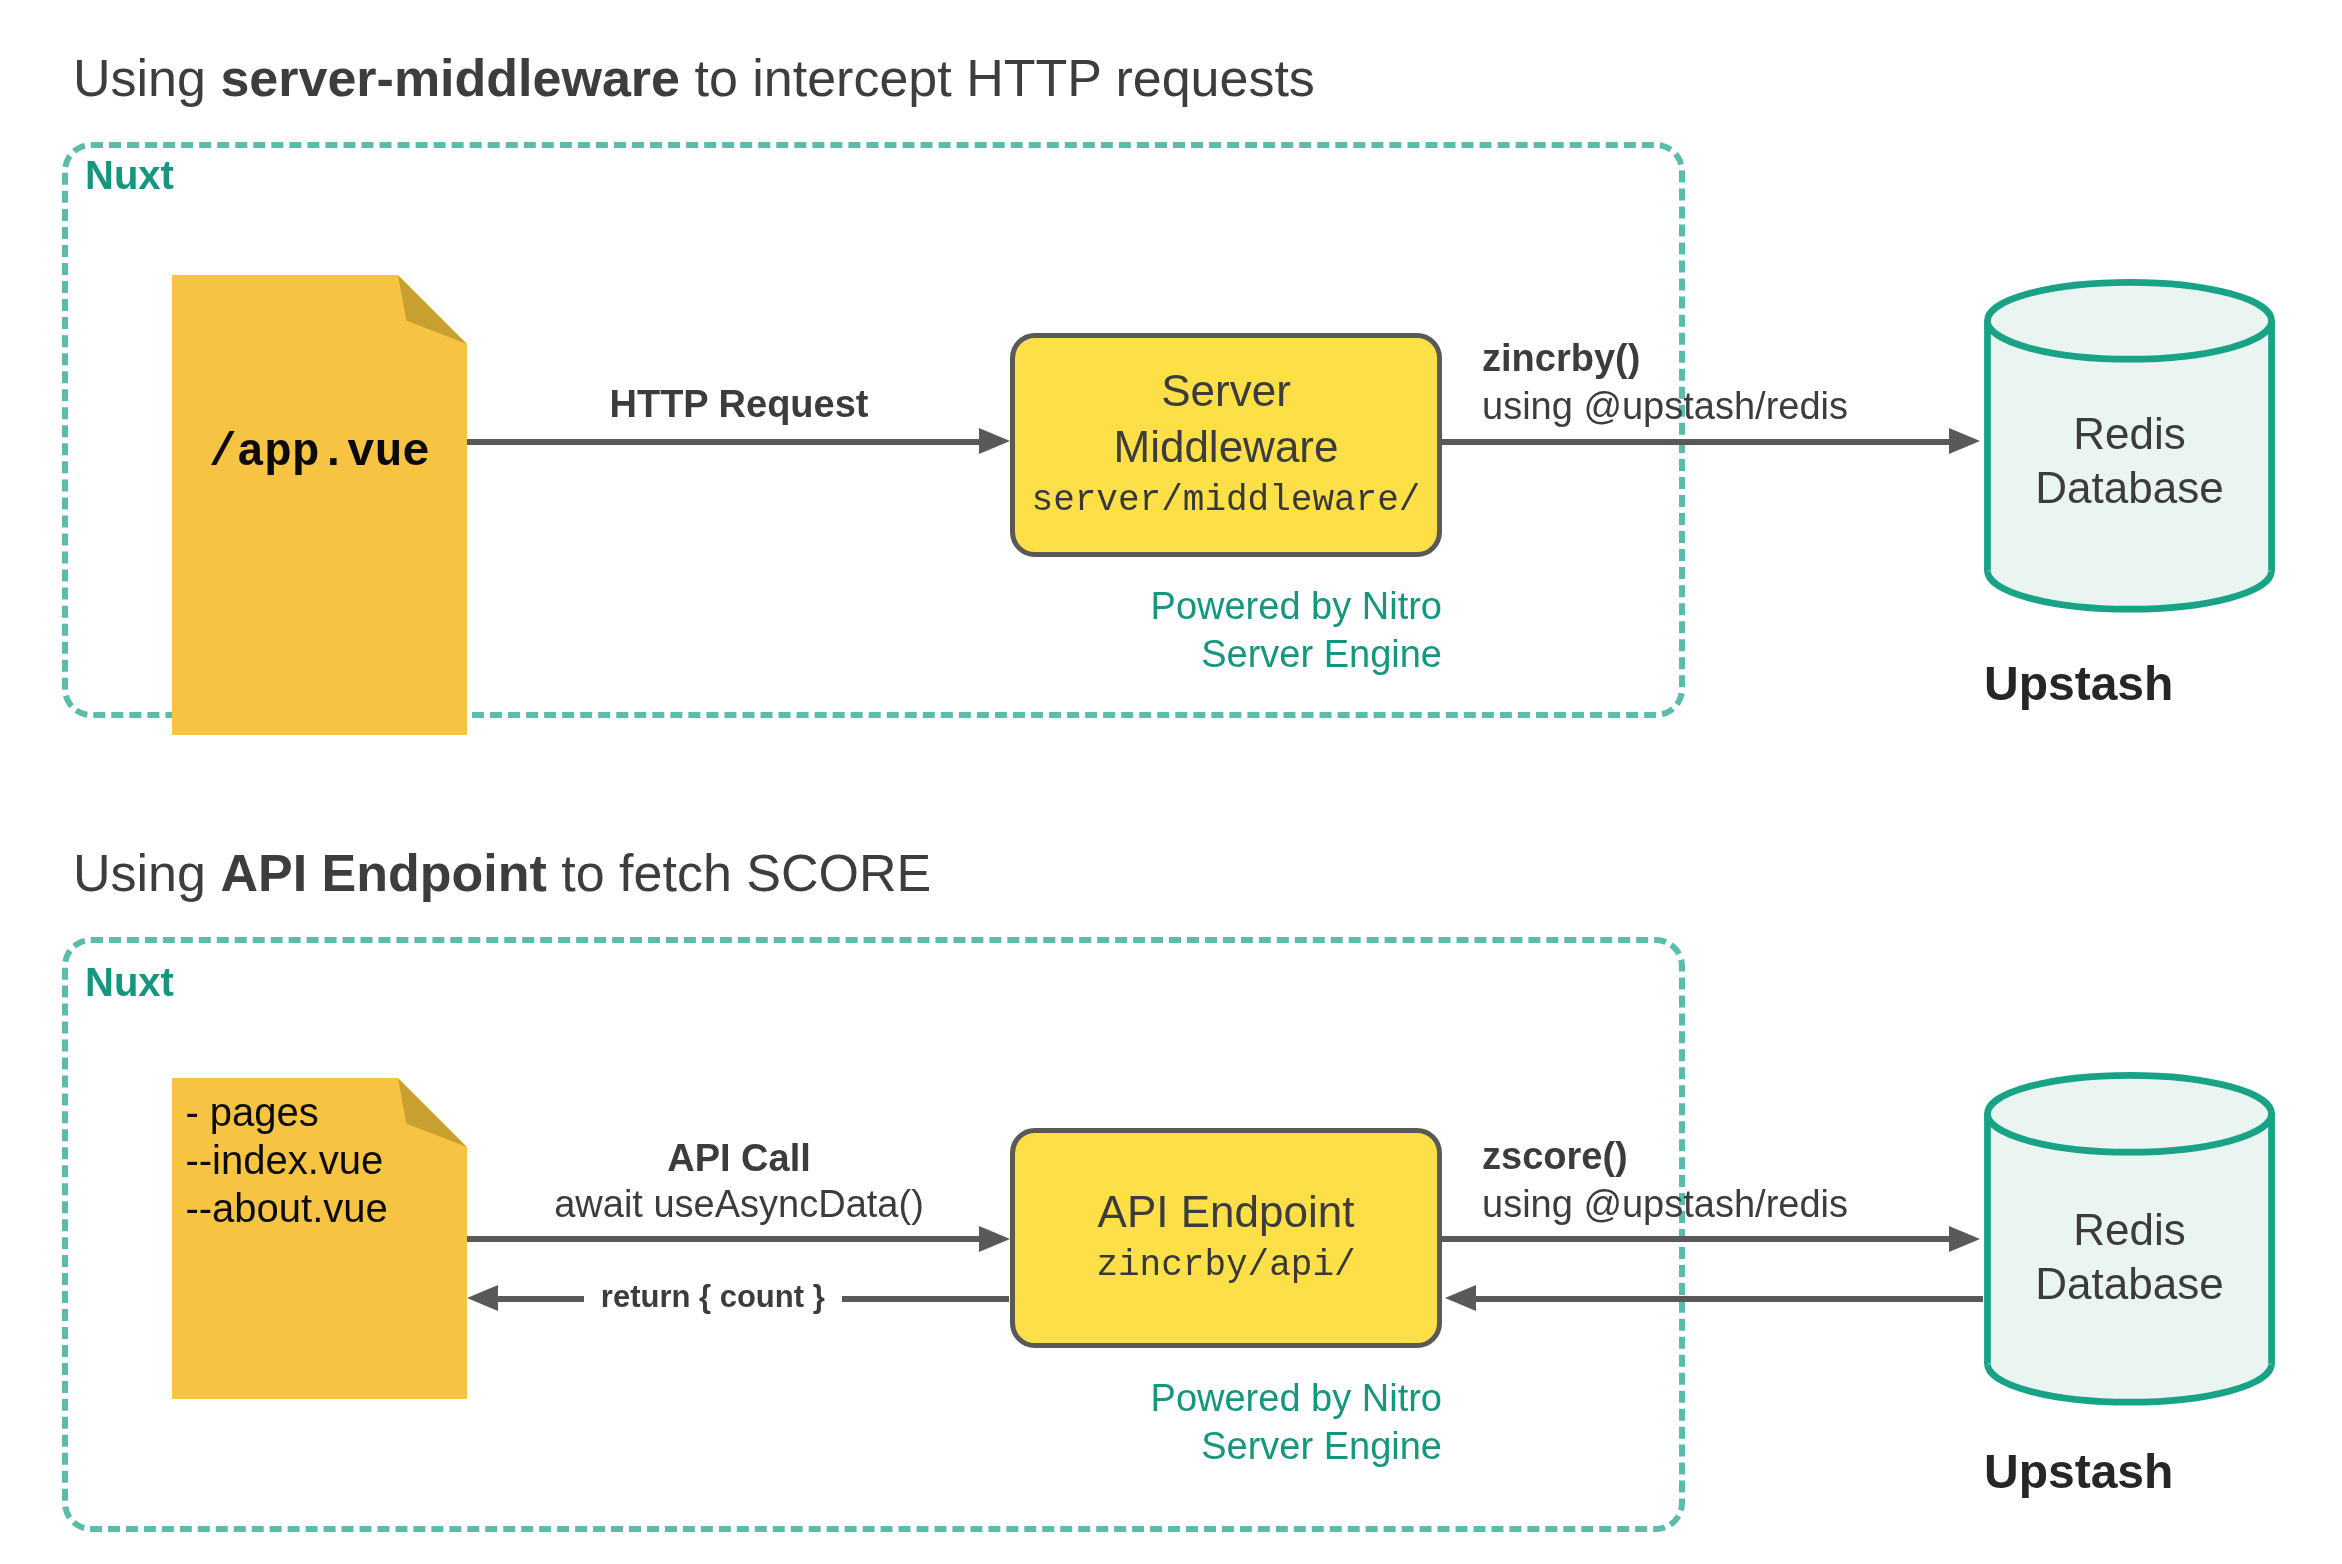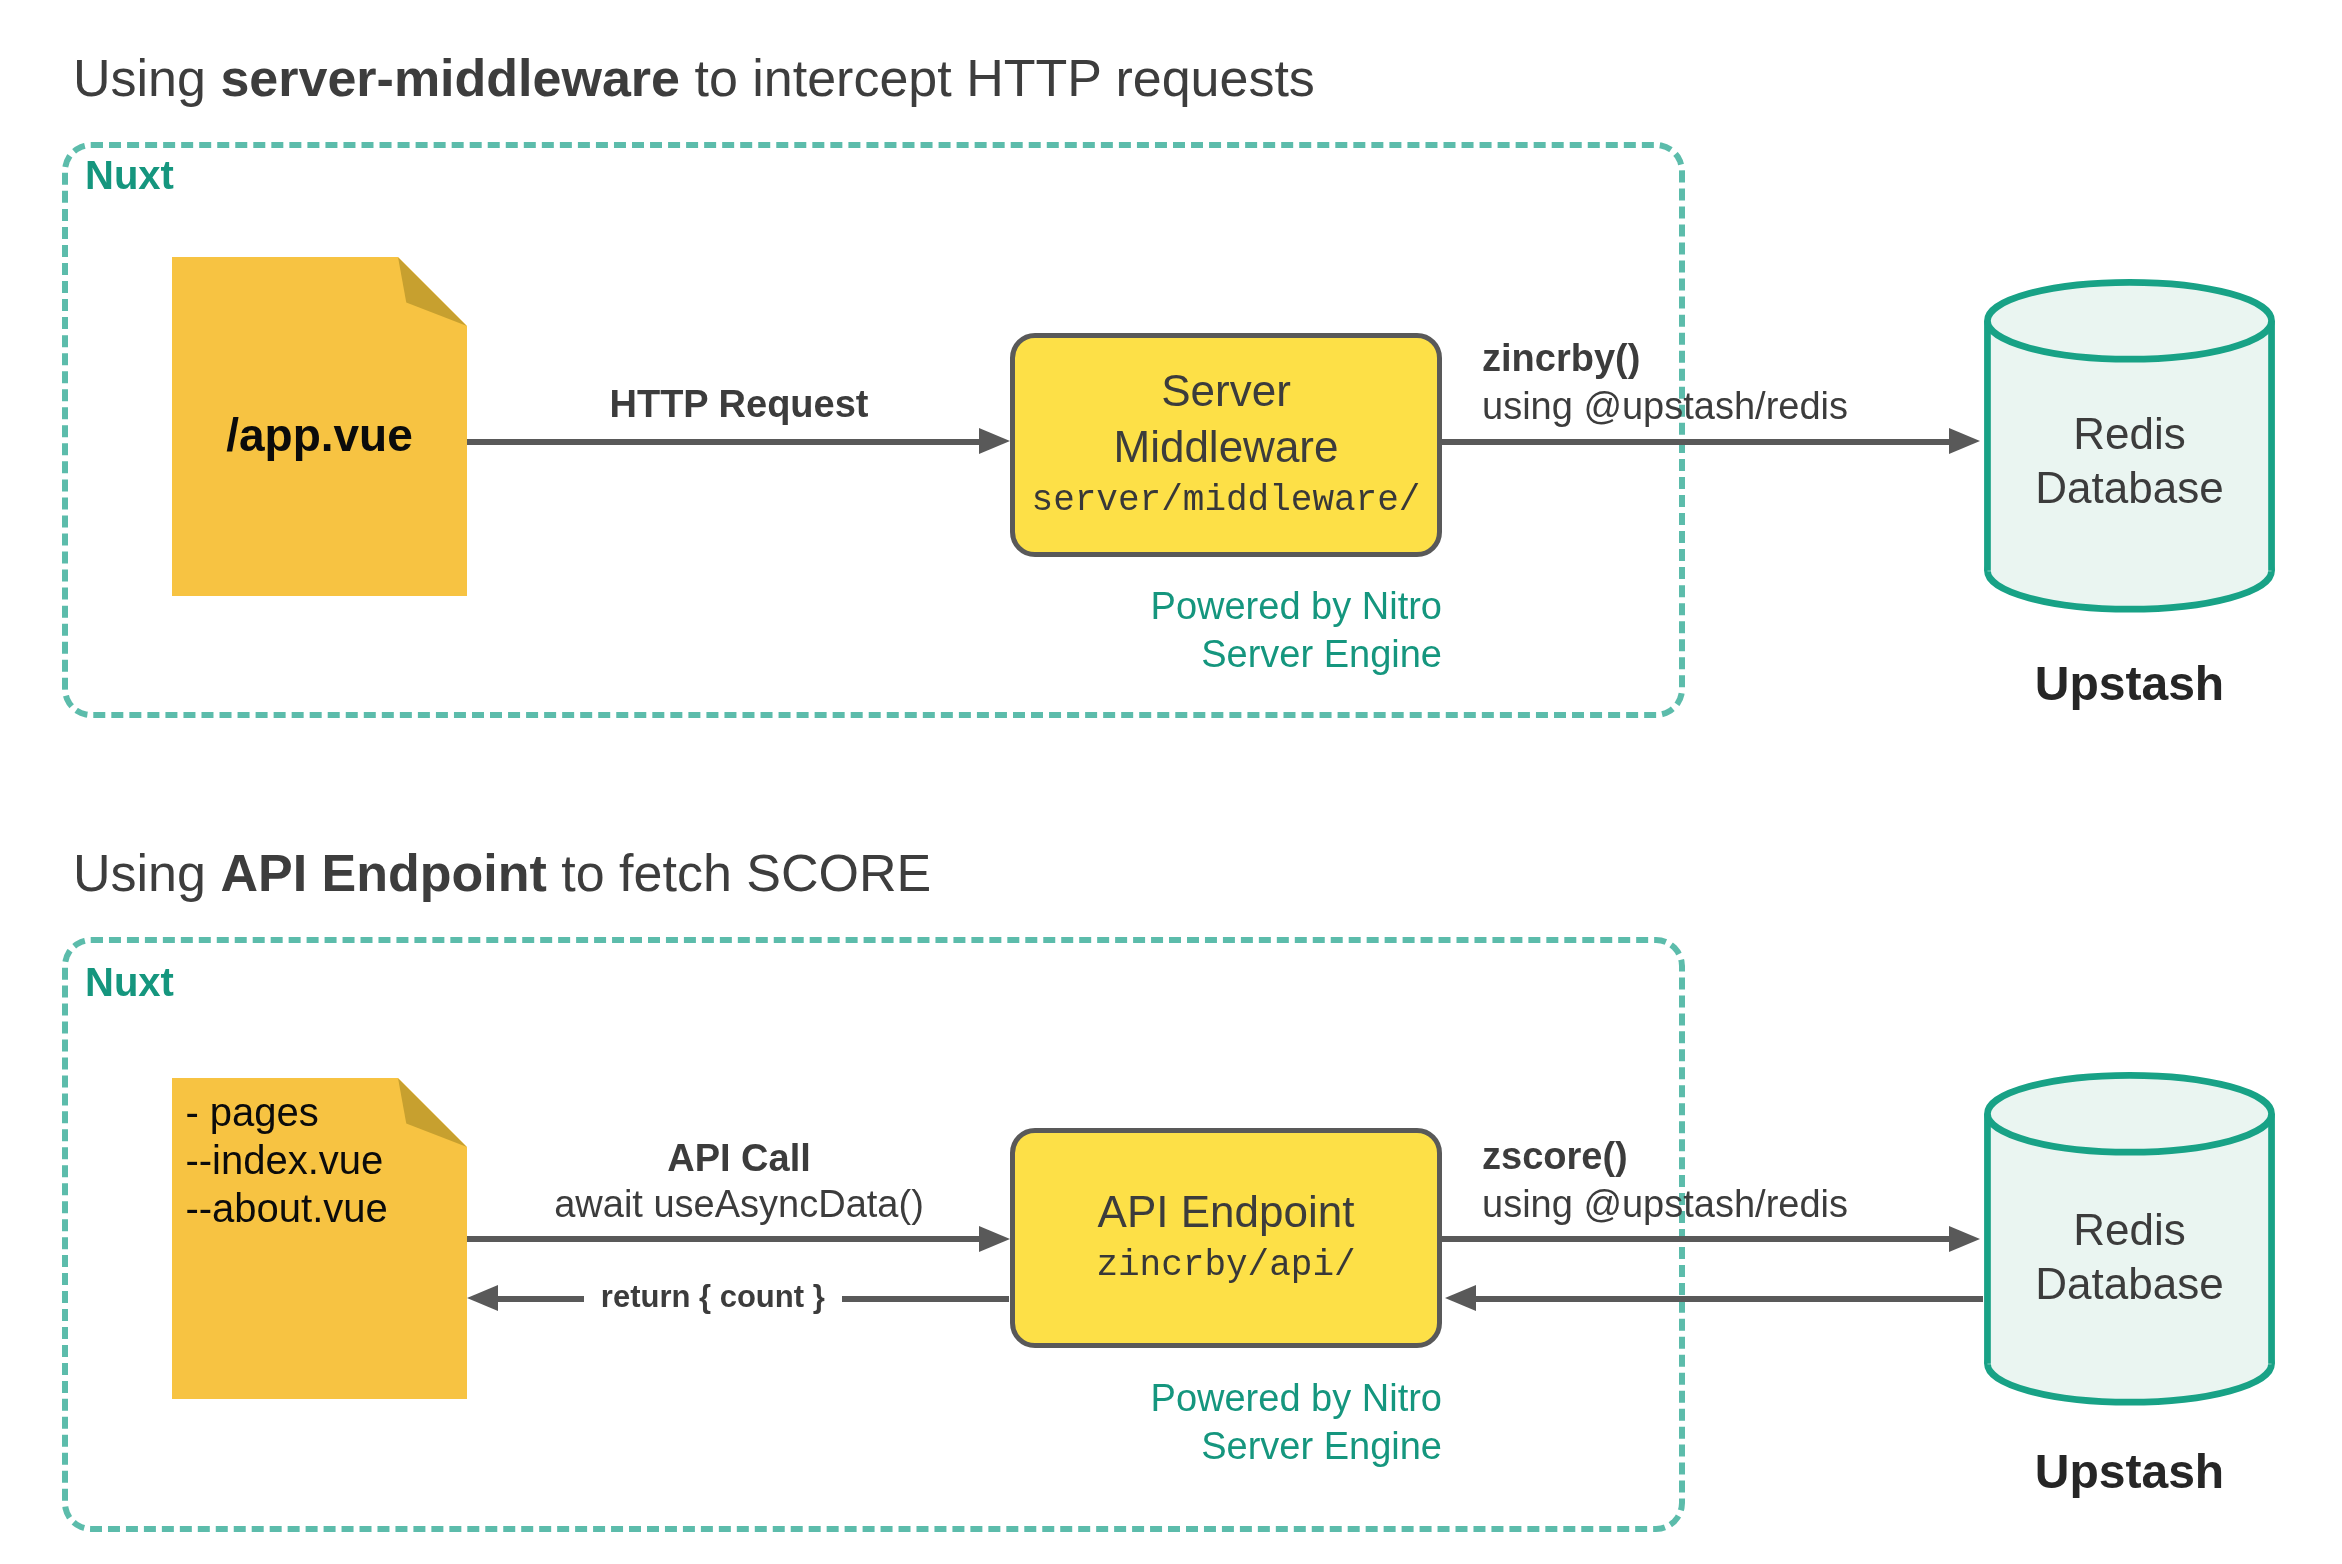--- a/index.html
+++ b/index.html
@@ -52,35 +52,35 @@
   .node-path{font-family:"Liberation Mono",monospace;font-size:36px;line-height:52px;color:#383838;}
 
   .powered{text-align:right;font-weight:normal;font-size:38px;line-height:48px;color:var(--teal-text);}
 
   .cyl-svg{overflow:visible;}
   .cyl-fill{fill:var(--db-fill);stroke:var(--db-stroke);stroke-width:7;}
   .cyl-rect{fill:var(--db-fill);stroke:none;}
   .cyl-svg line{stroke:var(--db-stroke);stroke-width:7;}
 
   .db-text{text-align:center;font-size:44px;line-height:54px;color:var(--text-dark);}
-  .db-caption{text-align:center;font-weight:bold;font-size:48px;line-height:52px;color:#262626;}
+  .db-caption{font-weight:bold;font-size:48px;line-height:52px;color:#262626;}
 </style>
 </head>
 <body>
 
 <div class="canvas">
 
   <div class="title" style="left:53px;top:48px;">
     <span>Using </span><span class="b">server-middleware</span><span> to intercept HTTP requests</span>
   </div>
 
   <div class="frame" style="left:42px;top:142px;width:1623px;height:576px;"></div>
   <div class="frame-label" style="left:65px;top:152px;">Nuxt</div>
 
-  <div class="file" style="left:152px;top:257px;height:339px;">
+  <div class="file" style="left:152px;top:275px;height:460px;font-family:Liberation Mono, monospace;">
     <div class="file-fold"></div>
     <div class="file-title">/app.vue</div>
   </div>
 
   <div class="arrow-label b40 center" style="left:527px;top:382px;width:384px;">HTTP Request</div>
   <div class="hline" style="left:447px;top:439px;width:512px;"></div>
   <div class="head-r" style="left:959px;top:428px;"></div>
 
   <div class="node" style="left:990px;top:333px;width:432px;height:224px;">
     <div class="node-line">Server</div>

